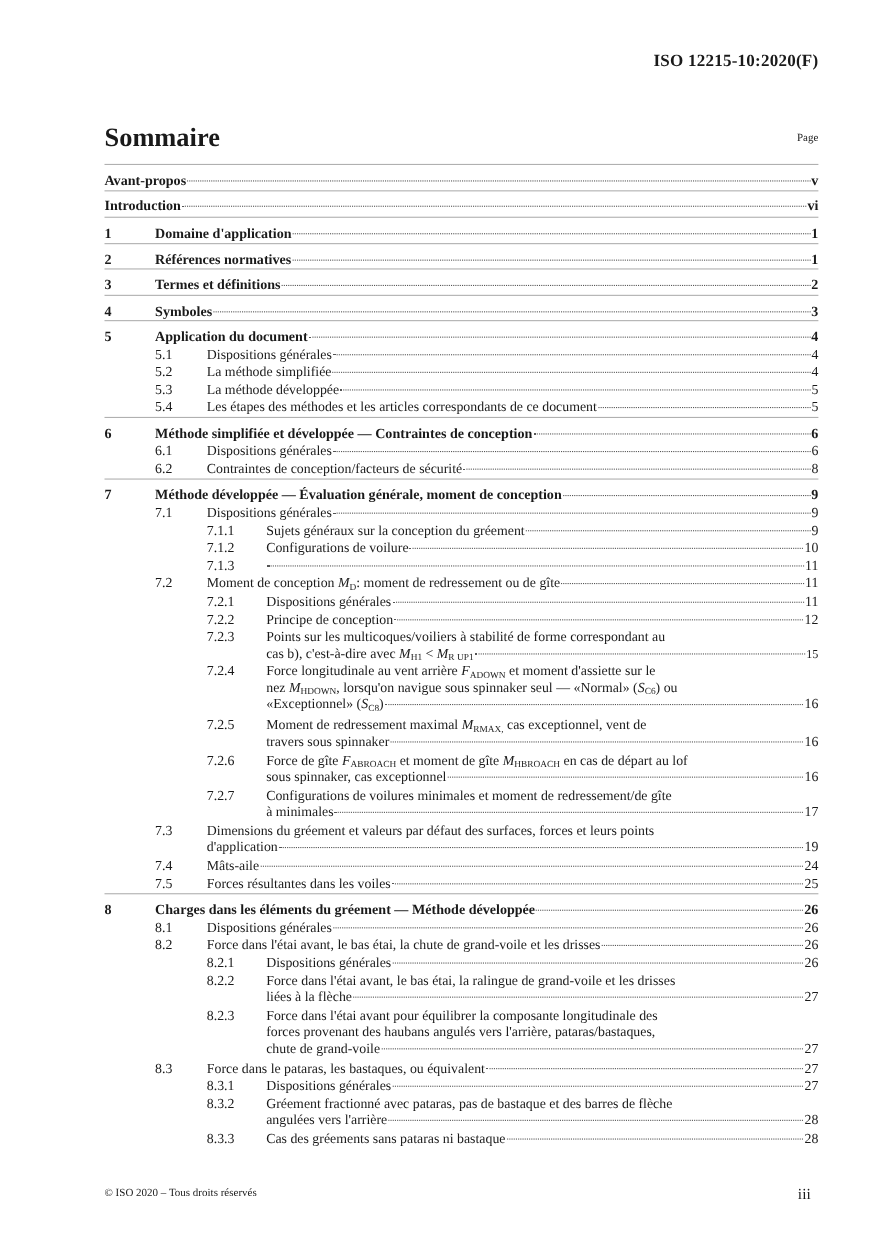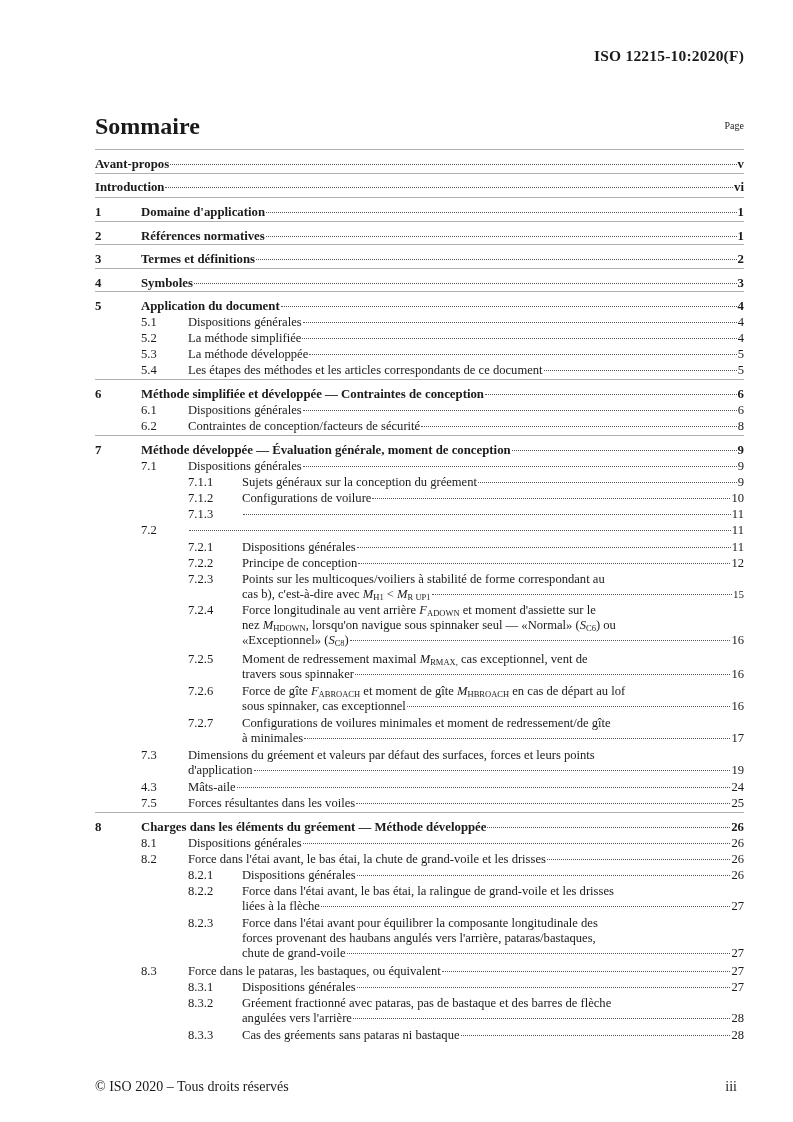--- a/index.html
+++ b/index.html
@@ -21,21 +21,21 @@
   .lvl1 .textwrap { left: 93px; }
   .lvl2 .textwrap { left: 147px; }
   .line { display: flex; align-items: baseline; white-space: nowrap; }
   .line .t { flex: 0 0 auto; }
   .line .dots { flex: 1 1 auto; border-bottom: 1px dotted #555; margin: 0 1px; transform: translateY(-3px); min-width: 8px; }
   .line .p { flex: 0 0 auto; }
   .line .p.small { font-size: 11px; }
   sub { font-size: 8.5px; vertical-align: -2px; line-height: 0; }
   i { font-style: italic; }
   .rule { position: absolute; left: 95px; width: 649px; border-top: 1px solid #b0b0b0; }
-  .footer-left { position: absolute; top: 1079px; left: 95px; font-size: 14px; }
+  .footer-left { position: absolute; top: 1079px; left: 95px; font-size: 10px; }
   .footer-right { position: absolute; top: 1079px; right: 56px; font-size: 14px; }
 </style>
 </head>
 <body>
 
 <div class="doc-id">ISO 12215-10:2020(F)</div>
 <div class="title">Sommaire</div>
 <div class="page-label">Page</div>
 
 <div class="toc" id="toc">
@@ -233,20 +233,21 @@
         <div class="line">
           <span class="dots"></span>
           <span class="p">11</span>
         </div>
       </div>
     </div>
     <div class="row lvl1" style="top: 523px;">
       <span class="num">7.2</span>
       <div class="textwrap">
         <div class="line">
+          <span class="t">Moment de conception <i>M</i><sub>D</sub>: moment de redressement ou de gîte</span>
           <span class="dots"></span>
           <span class="p">11</span>
         </div>
       </div>
     </div>
     <div class="row lvl2" style="top: 540px;">
       <span class="num">7.2.1</span>
       <div class="textwrap">
         <div class="line">
           <span class="t">Dispositions générales</span>
@@ -340,21 +341,21 @@
           <span class="t">Dimensions du gréement et valeurs par défaut des surfaces, forces et leurs points</span>
         </div>
         <div class="line">
           <span class="t">d'application</span>
           <span class="dots"></span>
           <span class="p">19</span>
         </div>
       </div>
     </div>
     <div class="row lvl1" style="top: 780px;">
-      <span class="num">4.3</span>
+      <span class="num">7.4</span>
       <div class="textwrap">
         <div class="line">
           <span class="t">Mâts-aile</span>
           <span class="dots"></span>
           <span class="p">24</span>
         </div>
       </div>
     </div>
     <div class="row lvl1" style="top: 796px;">
       <span class="num">7.5</span>

